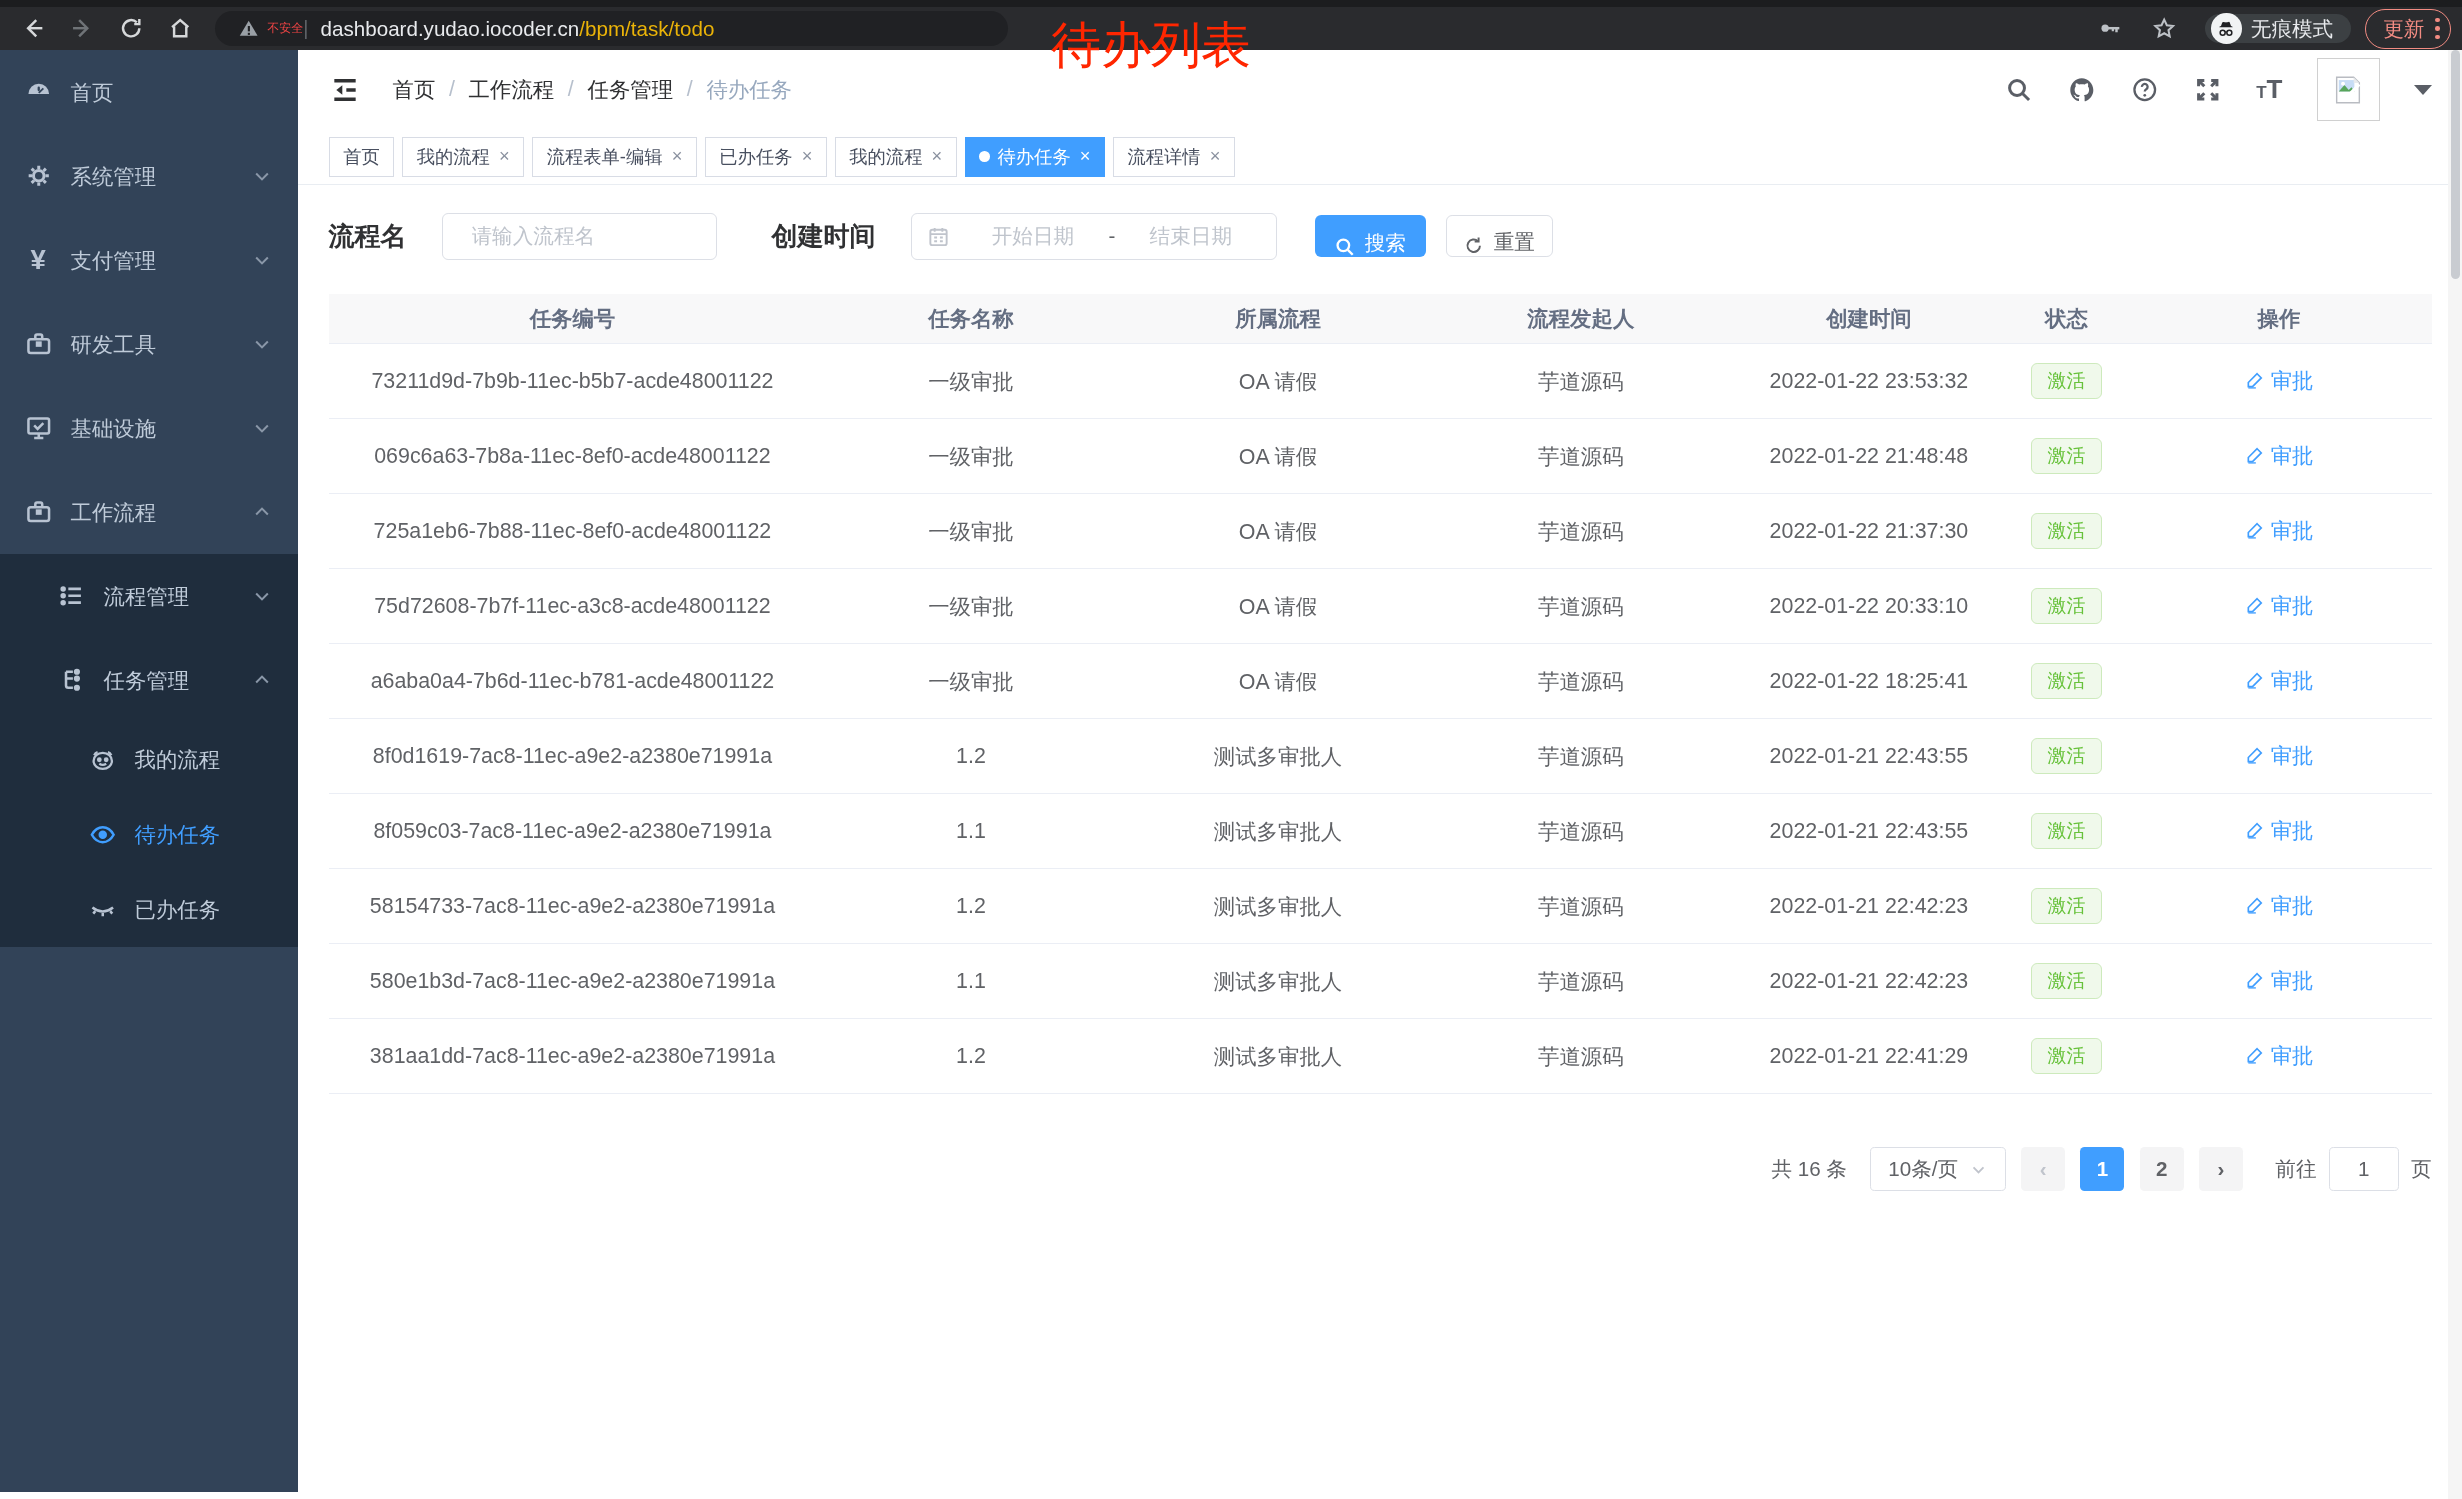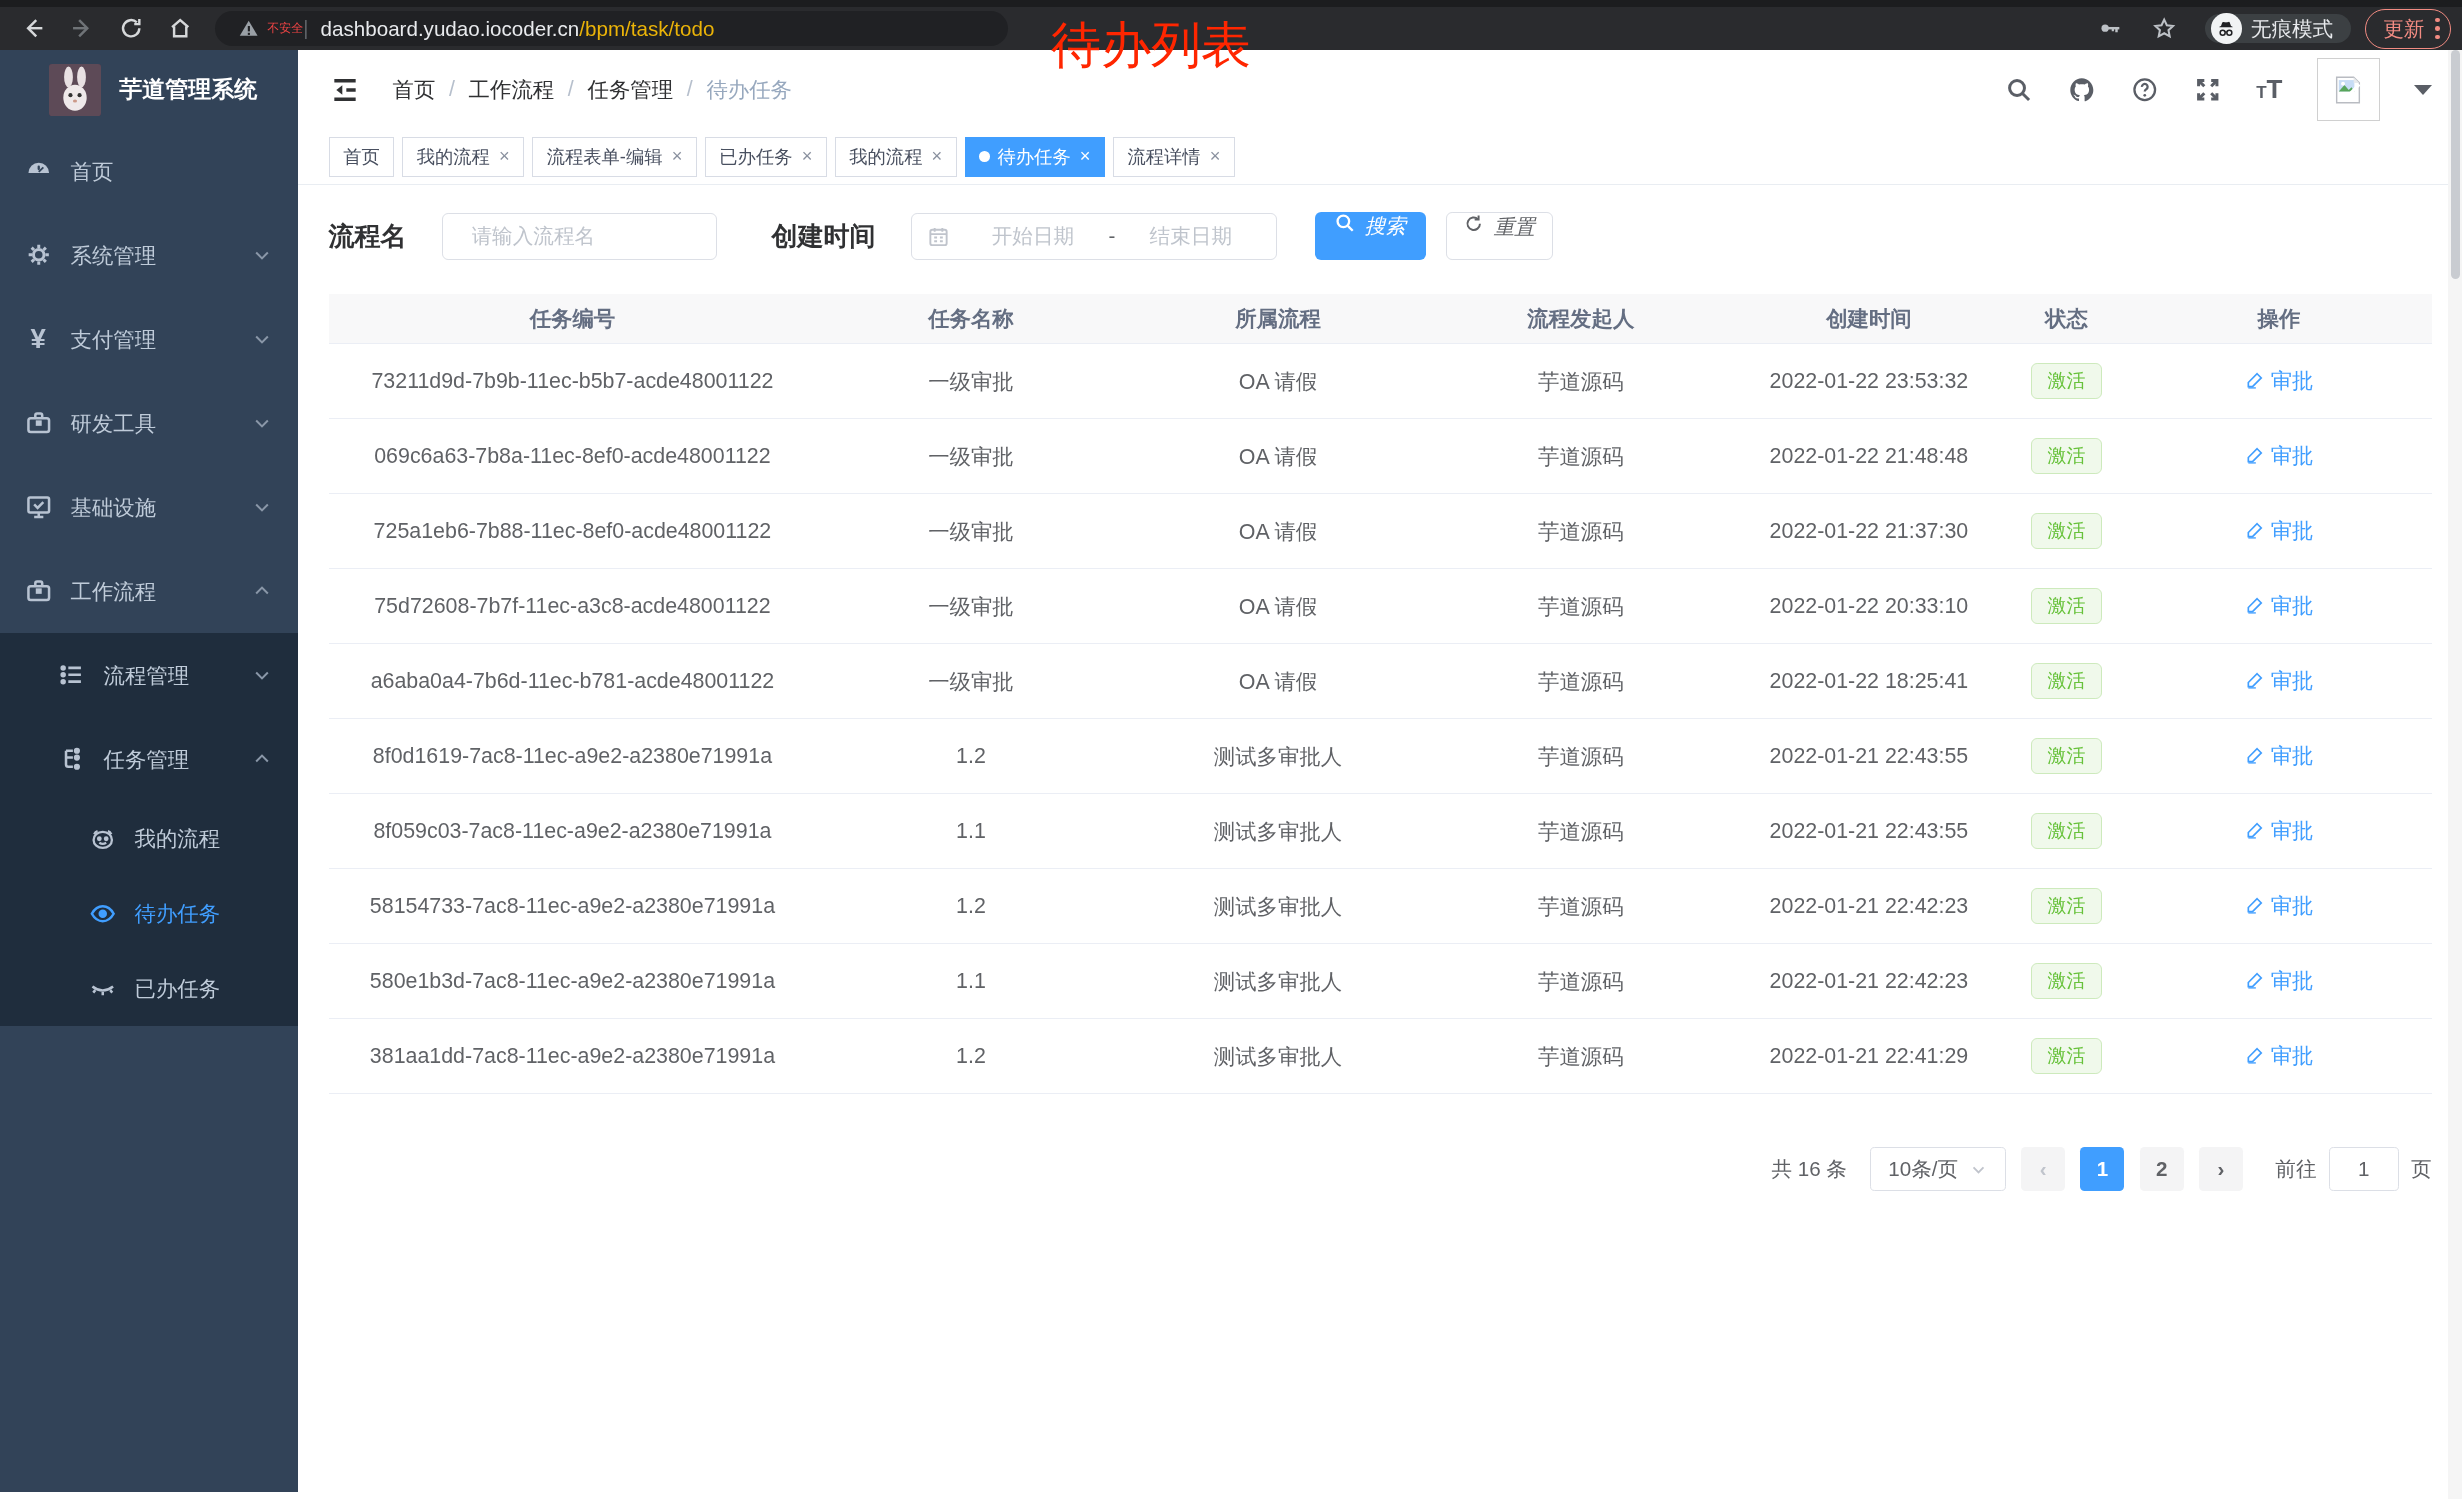--- a/index.html
+++ b/index.html
@@ -107,22 +107,22 @@
   .f-input input { border:none; outline:none; width:100%; font-size:20.6px; color:#606266;
     font-family:inherit; background:transparent; }
   .f-input input::placeholder { color:#bfc4cc; }
   .lbl-time { margin-left:55px; }
   .date-range { width:366px; height:47px; border:1.5px solid #dcdfe6; border-radius:6.1px;
     margin-left:35px; display:flex; align-items:center; padding:0 15.3px; color:#bfc4cc; }
   .cal-ico { display:flex; margin-right:13.7px; color:#c0c4cc; }
   .cal-ico svg { width:23px; height:23px; }
   .date-ph { font-size:20.6px; color:#bfc4cc; flex:1; text-align:center; }
   .range-sep { font-size:20.6px; color:#606266; padding:0 6.1px; }
-  .btn { height:48px; border-radius:6.1px; font-size:20.6px; display:flex; align-items:flex-start;
-    justify-content:center; cursor:pointer;font-style:italic; }
+  .btn { height:42px; border-radius:6.1px; font-size:20.6px; display:flex; align-items:flex-end;
+    justify-content:center; cursor:pointer; }
   .btn svg { width:21.4px; height:21.4px; margin-right:9.2px; }
   .btn-search { width:111px; background:#409eff; color:#fff; border:none; margin-left:38px; }
   .btn-reset { width:107px; background:#fff; color:#606266; border:1.5px solid #dcdfe6; margin-left:20px; }
 
   
   table.grid { width:100%; border-collapse:collapse; table-layout:fixed; }
   .grid th { height:50px; background:#f8f8f9; color:#646e82; font-size:21.4px; font-weight:bold;
     text-align:center; }
   .grid td { height:75px; color:#606266; font-size:21.4px; text-align:center;
     border-bottom:1.5px solid #ebeef5; background:#fff; }
@@ -228,34 +228,20 @@
         <i></i>
       </span>
   </div>
 </div>
 
 <div class="annotation">待办列表</div>
 
 <div class="app">
 
   <aside class="sidebar">
-    <div class="logo-row">
-      <span class="logo-img">
-        <svg viewBox="0 0 40 40">
-            <rect width="40" height="40" fill="#5d4a57"></rect>
-            <ellipse cx="20" cy="26" rx="9" ry="10" fill="#efe9ea"></ellipse>
-            <ellipse cx="15" cy="10" rx="3.4" ry="8" fill="#e8e0e2"></ellipse>
-            <ellipse cx="25" cy="10" rx="3.4" ry="8" fill="#e8e0e2"></ellipse>
-            <circle cx="16.5" cy="24" r="1.6" fill="#333"></circle>
-            <circle cx="23.5" cy="24" r="1.6" fill="#333"></circle>
-            <ellipse cx="20" cy="28.5" rx="1.6" ry="1.2" fill="#c98"></ellipse>
-          </svg>
-      </span>
-      <span class="logo-title">芋道管理系统</span>
-    </div>
     <nav class="menu">
       <div class="m-item lvl1">
         <span class="ico">
           <svg viewBox="0 0 24 24" fill="currentColor">
               <path d="M12 5 a9 9 0 0 0 -9 9 h18 a9 9 0 0 0 -9 -9 Z"></path>
               <rect x="11" y="7.5" width="2" height="4" rx="1" fill="#324358"></rect>
               <path d="M12 13 l4-4" stroke="#324358" stroke-width="1.6"></path>
             </svg>
         </span>
         <span class="lbl">首页</span>

